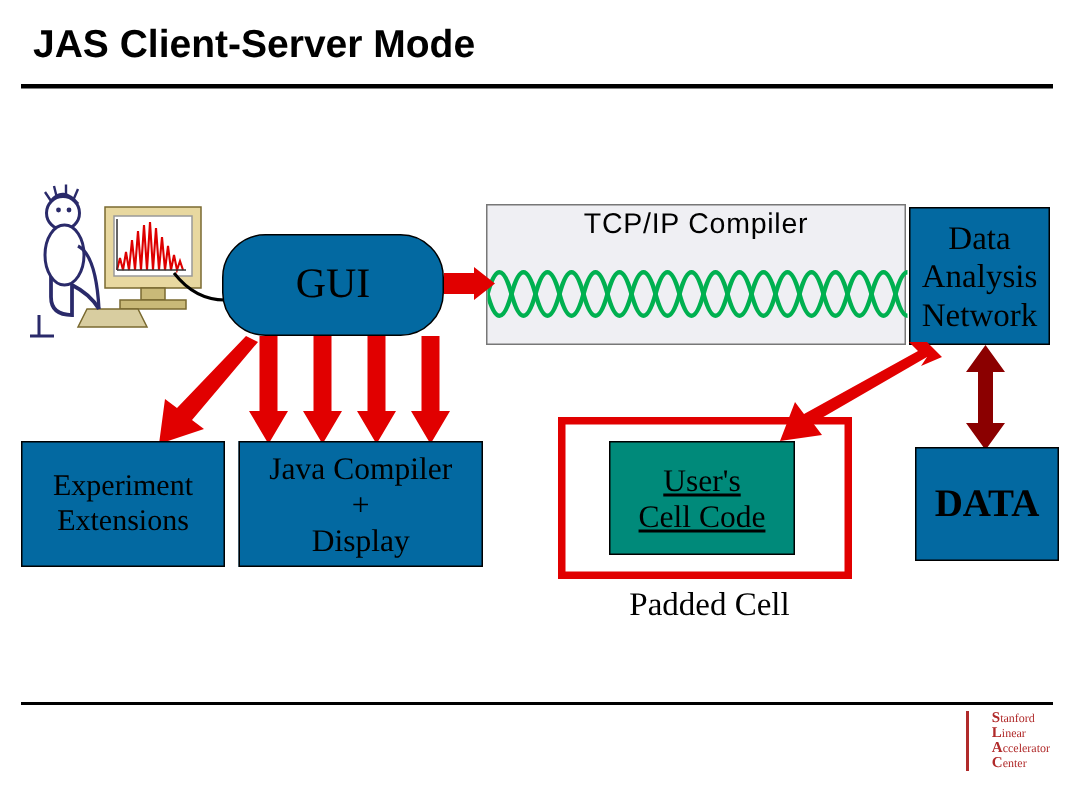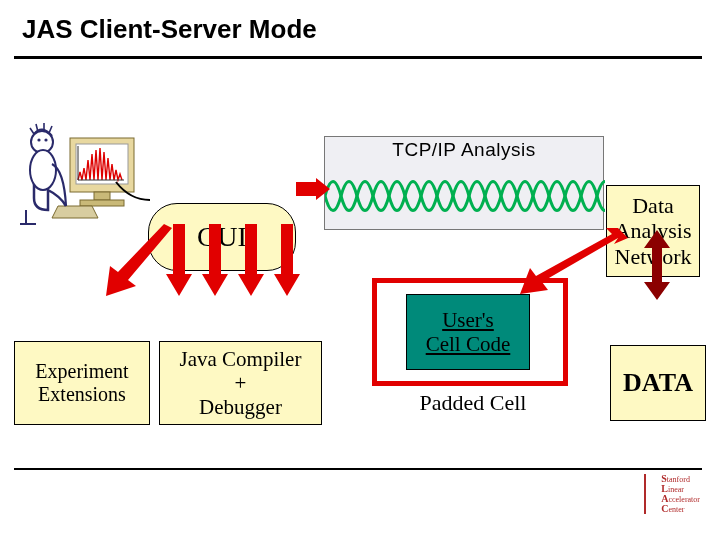--- a/index.html
+++ b/index.html
@@ -41,21 +41,21 @@
     border: 1px solid #000;
     display: flex;
     flex-direction: column;
     align-items: center;
     justify-content: center;
     text-align: center;
     font-size: 22px;
     line-height: 1.15;
     color: #000;
   }
-  .teal { background: #fef9c3; margin-top: 47px; }
+  .teal { background: #0369a1; }
   .teal2 { background: #008a7a; }
   .gui { left: 148px; top: 156px; width: 148px; height: 68px; font-size: 28px; border-radius: 29px; }
   .dae { left: 606px; top: 138px; width: 94px; height: 92px; }
   .ext { left: 14px; top: 294px; width: 136px; height: 84px; font-size: 20px; }
   .jvc { left: 159px; top: 294px; width: 163px; height: 84px; font-size: 21px; text-align: center; }
   .ujc { left: 406px; top: 294px; width: 124px; height: 76px; font-size: 21px; text-decoration: underline; }
   .data { left: 610px; top: 298px; width: 96px; height: 76px; font-size: 26px; font-weight: bold; }
 
   .padded-cell-border {
     position: absolute;
@@ -149,21 +149,21 @@
 
 <svg class="arrow" style="left:112px; top:178px;" width="42" height="34">
   <path d="M 4 4 Q 18 22 38 22" fill="none" stroke="#000" stroke-width="2"></path>
 </svg>
 
 <div class="box teal gui">
     <span>GUI</span>
   </div>
 
 <div class="network-box">
-  <div class="network-title">TCP/IP Analysis</div>
+  <div class="network-title">TCP/IP Compiler</div>
   <svg class="network-wave" viewBox="0 0 280 66" preserveAspectRatio="none">
     <path d="M 0 33 Q 8 4 16 33 T 32 33 T 48 33 T 64 33 T 80 33 T 96 33 T 112 33 T 128 33 T 144 33 T 160 33 T 176 33 T 192 33 T 208 33 T 224 33 T 240 33 T 256 33 T 272 33 T 288 33" fill="none" stroke="#00b050" stroke-width="3"></path>
     <path d="M 0 33 Q 8 62 16 33 T 32 33 T 48 33 T 64 33 T 80 33 T 96 33 T 112 33 T 128 33 T 144 33 T 160 33 T 176 33 T 192 33 T 208 33 T 224 33 T 240 33 T 256 33 T 272 33 T 288 33" fill="none" stroke="#00b050" stroke-width="3"></path>
   </svg>
 </div>
 
 <div class="box teal dae">
   <span>Data</span>
   <span>Analysis</span>
   <span>Network</span>
@@ -200,21 +200,21 @@
 </svg>
 
 <div class="box teal ext">
   <span>Experiment</span>
   <span>Extensions</span>
 </div>
 
 <div class="box teal jvc">
   <span>Java Compiler</span>
   <span>+</span>
-  <span>Debugger</span>
+  <span>Display</span>
 </div>
 
 <div class="padded-cell-border"></div>
 <div class="box teal2 ujc">
   <span>User's</span>
   <span>Cell Code</span>
 </div>
 <div class="padded-label">Padded Cell</div>
 
 <div class="box teal data">

